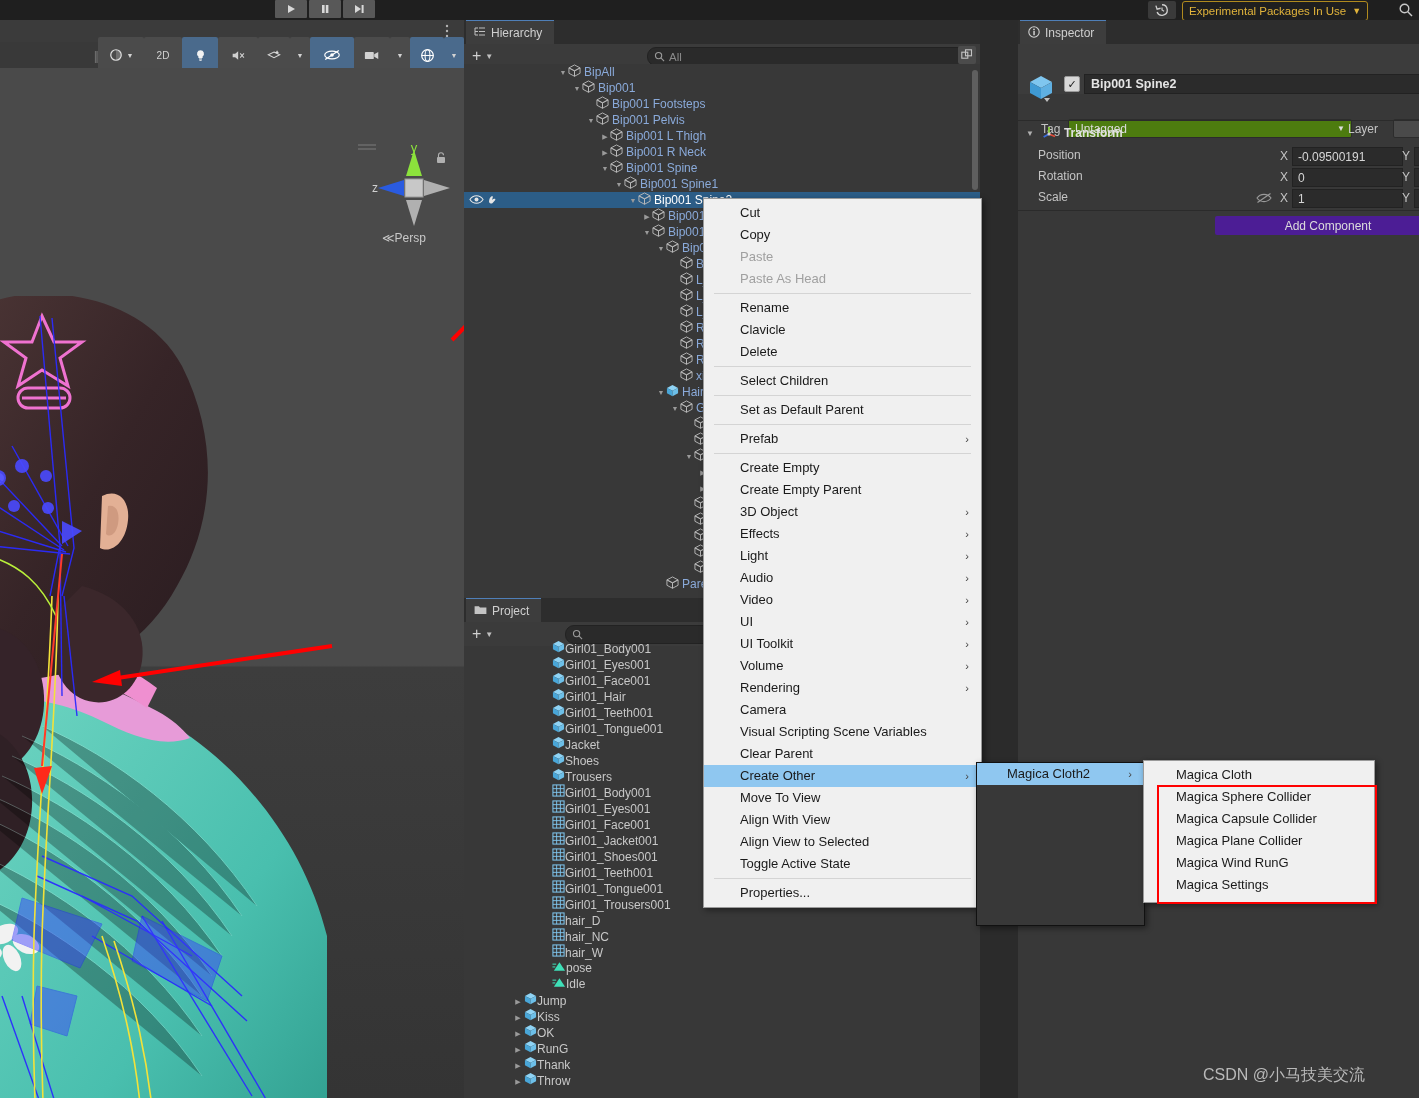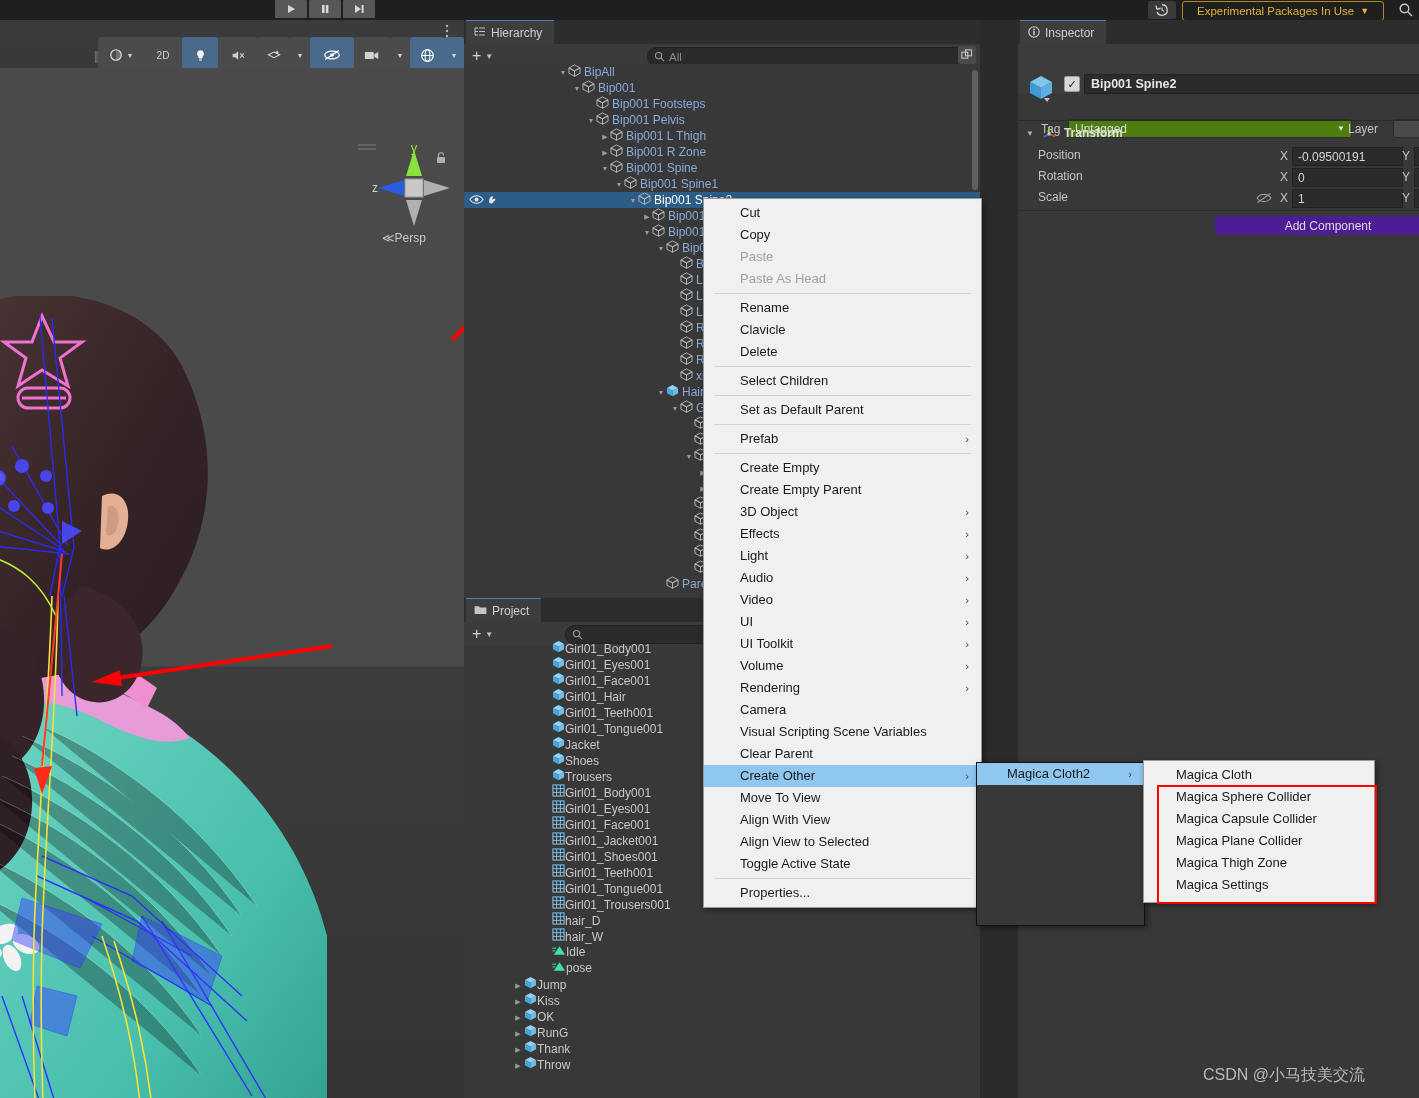--- a/index.html
+++ b/index.html
@@ -9,21 +9,21 @@
 
   
   #topbar{left:0;top:0;width:1419px;height:20px;background:#1f1f1f;}
   .playgrp{position:absolute;left:275px;top:0px;display:flex;height:20px;}
   .playbtn{width:32px;height:18px;background:#585858;margin-right:2px;
            display:flex;align-items:center;justify-content:center;border-radius:1px;}
   .playbtn svg{display:block;}
   #histbtn{left:1148px;top:1px;width:28px;height:18px;background:#3a3a3a;
            display:flex;align-items:center;justify-content:center;border-radius:2px;}
   #exppkg{left:1182px;top:1px;height:18px;border:1px solid #b08a1e;border-radius:3px;
-          color:#e2b43b;font-size:11.5px;display:flex;align-items:center;padding:0 14px;}
+          color:#e2b43b;font-size:11.5px;display:flex;align-items:center;padding:0 6px;}
   #exppkg .cv{margin-left:6px;font-size:9px;}
   #topsearch{left:1398px;top:2px;}
 
   
   #scene{left:0;top:20px;width:464px;height:1078px;background:#3b3b3b;overflow:hidden;}
   #scenetabbar{left:0;top:20px;width:464px;height:22px;background:#3b3b3b;}
   #scenekebab{left:445px;top:24px;}
   #scenetoolbar{left:0px;top:42px;width:464px;height:26px;background:#393939;
                 display:flex;align-items:center;justify-content:flex-end;padding-right:8px;}
   .tb{height:36px;background:#4b4b4b;border-radius:2px;display:flex;
@@ -464,21 +464,21 @@
           </svg></span><span>Bip001 Pelvis</span></div>
       <div class="hrow"><span style="display:inline-block;width:136px"></span><span class="tw">▶</span><span class="gi"><svg width="13" height="13" viewBox="0 0 14 14">
             <polygon points="7,1 13,4.2 7,7.4 1,4.2" fill="none" stroke="#b9b9b9" stroke-width="1"></polygon>
             <polygon points="1,4.2 7,7.4 7,13.2 1,10" fill="none" stroke="#b9b9b9" stroke-width="1"></polygon>
             <polygon points="13,4.2 7,7.4 7,13.2 13,10" fill="none" stroke="#b9b9b9" stroke-width="1"></polygon>
           </svg></span><span>Bip001 L Thigh</span></div>
       <div class="hrow"><span style="display:inline-block;width:136px"></span><span class="tw">▶</span><span class="gi"><svg width="13" height="13" viewBox="0 0 14 14">
             <polygon points="7,1 13,4.2 7,7.4 1,4.2" fill="none" stroke="#b9b9b9" stroke-width="1"></polygon>
             <polygon points="1,4.2 7,7.4 7,13.2 1,10" fill="none" stroke="#b9b9b9" stroke-width="1"></polygon>
             <polygon points="13,4.2 7,7.4 7,13.2 13,10" fill="none" stroke="#b9b9b9" stroke-width="1"></polygon>
-          </svg></span><span>Bip001 R Zone</span></div>
+          </svg></span><span>Bip001 R Neck</span></div>
       <div class="hrow"><span style="display:inline-block;width:136px"></span><span class="tw">▼</span><span class="gi"><svg width="13" height="13" viewBox="0 0 14 14">
             <polygon points="7,1 13,4.2 7,7.4 1,4.2" fill="none" stroke="#b9b9b9" stroke-width="1"></polygon>
             <polygon points="1,4.2 7,7.4 7,13.2 1,10" fill="none" stroke="#b9b9b9" stroke-width="1"></polygon>
             <polygon points="13,4.2 7,7.4 7,13.2 13,10" fill="none" stroke="#b9b9b9" stroke-width="1"></polygon>
           </svg></span><span>Bip001 Spine</span></div>
       <div class="hrow"><span style="display:inline-block;width:150px"></span><span class="tw">▼</span><span class="gi"><svg width="13" height="13" viewBox="0 0 14 14">
             <polygon points="7,1 13,4.2 7,7.4 1,4.2" fill="none" stroke="#b9b9b9" stroke-width="1"></polygon>
             <polygon points="1,4.2 7,7.4 7,13.2 1,10" fill="none" stroke="#b9b9b9" stroke-width="1"></polygon>
             <polygon points="13,4.2 7,7.4 7,13.2 13,10" fill="none" stroke="#b9b9b9" stroke-width="1"></polygon>
           </svg></span><span>Bip001 Spine1</span></div>
@@ -744,31 +744,38 @@
             <line x1="9" y1="1" x2="9" y2="13" stroke="#7fc6ef" stroke-width="1"></line>
             <line x1="1" y1="5" x2="13" y2="5" stroke="#7fc6ef" stroke-width="1"></line>
             <line x1="1" y1="9" x2="13" y2="9" stroke="#7fc6ef" stroke-width="1"></line>
           </svg></span><span>hair_D</span></div>
       <div class="prow"><span style="display:inline-block;width:76px"></span><span class="tw"></span><span class="gi"><svg width="13" height="13" viewBox="0 0 14 14">
             <rect x="1" y="1" width="12" height="12" stroke="#7fc6ef" stroke-width="1.1" fill="none"></rect>
             <line x1="5" y1="1" x2="5" y2="13" stroke="#7fc6ef" stroke-width="1"></line>
             <line x1="9" y1="1" x2="9" y2="13" stroke="#7fc6ef" stroke-width="1"></line>
             <line x1="1" y1="5" x2="13" y2="5" stroke="#7fc6ef" stroke-width="1"></line>
             <line x1="1" y1="9" x2="13" y2="9" stroke="#7fc6ef" stroke-width="1"></line>
+          </svg></span><span>hair_NC</span></div>
+      <div class="prow"><span style="display:inline-block;width:76px"></span><span class="tw"></span><span class="gi"><svg width="13" height="13" viewBox="0 0 14 14">
+            <rect x="1" y="1" width="12" height="12" stroke="#7fc6ef" stroke-width="1.1" fill="none"></rect>
+            <line x1="5" y1="1" x2="5" y2="13" stroke="#7fc6ef" stroke-width="1"></line>
+            <line x1="9" y1="1" x2="9" y2="13" stroke="#7fc6ef" stroke-width="1"></line>
+            <line x1="1" y1="5" x2="13" y2="5" stroke="#7fc6ef" stroke-width="1"></line>
+            <line x1="1" y1="9" x2="13" y2="9" stroke="#7fc6ef" stroke-width="1"></line>
           </svg></span><span>hair_W</span></div>
       <div class="prow"><span style="display:inline-block;width:76px"></span><span class="tw"></span><span class="gi"><svg width="14" height="12" viewBox="0 0 15 12">
             <polygon points="8,2 14,11 2,11" fill="#3ee0b8"></polygon>
             <line x1="0.5" y1="4" x2="4.5" y2="4" stroke="#3ee0b8" stroke-width="1.1"></line>
             <line x1="0.5" y1="7" x2="3.5" y2="7" stroke="#3ee0b8" stroke-width="1.1"></line>
-          </svg></span><span>Idle</span></div>
+          </svg></span><span>pose</span></div>
       <div class="prow"><span style="display:inline-block;width:76px"></span><span class="tw"></span><span class="gi"><svg width="14" height="12" viewBox="0 0 15 12">
             <polygon points="8,2 14,11 2,11" fill="#3ee0b8"></polygon>
             <line x1="0.5" y1="4" x2="4.5" y2="4" stroke="#3ee0b8" stroke-width="1.1"></line>
             <line x1="0.5" y1="7" x2="3.5" y2="7" stroke="#3ee0b8" stroke-width="1.1"></line>
-          </svg></span><span>pose</span></div>
+          </svg></span><span>Idle</span></div>
       <div class="prow"><span style="display:inline-block;width:48px"></span><span class="tw">▶</span><span class="gi"><svg width="13" height="13" viewBox="0 0 14 14">
             <polygon points="7,1 13,4.2 7,7.4 1,4.2" fill="#8fd3f4"></polygon>
             <polygon points="1,4.2 7,7.4 7,13.2 1,10" fill="#49a6d8"></polygon>
             <polygon points="13,4.2 7,7.4 7,13.2 13,10" fill="#6dbfe8"></polygon>
           </svg></span><span>Jump</span></div>
       <div class="prow"><span style="display:inline-block;width:48px"></span><span class="tw">▶</span><span class="gi"><svg width="13" height="13" viewBox="0 0 14 14">
             <polygon points="7,1 13,4.2 7,7.4 1,4.2" fill="#8fd3f4"></polygon>
             <polygon points="1,4.2 7,7.4 7,13.2 1,10" fill="#49a6d8"></polygon>
             <polygon points="13,4.2 7,7.4 7,13.2 13,10" fill="#6dbfe8"></polygon>
           </svg></span><span>Kiss</span></div>
@@ -919,18 +926,18 @@
   </div>
 <div class="abs" id="sub1">
     <div class="mi hl">Magica Cloth2<span class="arr">›</span></div>
     <div class="fill"></div>
   </div>
 <div class="abs" id="sub2">
     <div class="mi">Magica Cloth</div>
     <div class="mi">Magica Sphere Collider</div>
     <div class="mi">Magica Capsule Collider</div>
     <div class="mi">Magica Plane Collider</div>
-    <div class="mi">Magica Thigh Zone</div>
+    <div class="mi">Magica Wind RunG</div>
     <div class="mi">Magica Settings</div>
   </div>
 <div class="abs" id="redbox" style="border-color: rgb(255, 0, 0);"></div>
 
 <div class="abs" id="watermark">CSDN @小马技美交流</div>
 
 </body></html>

